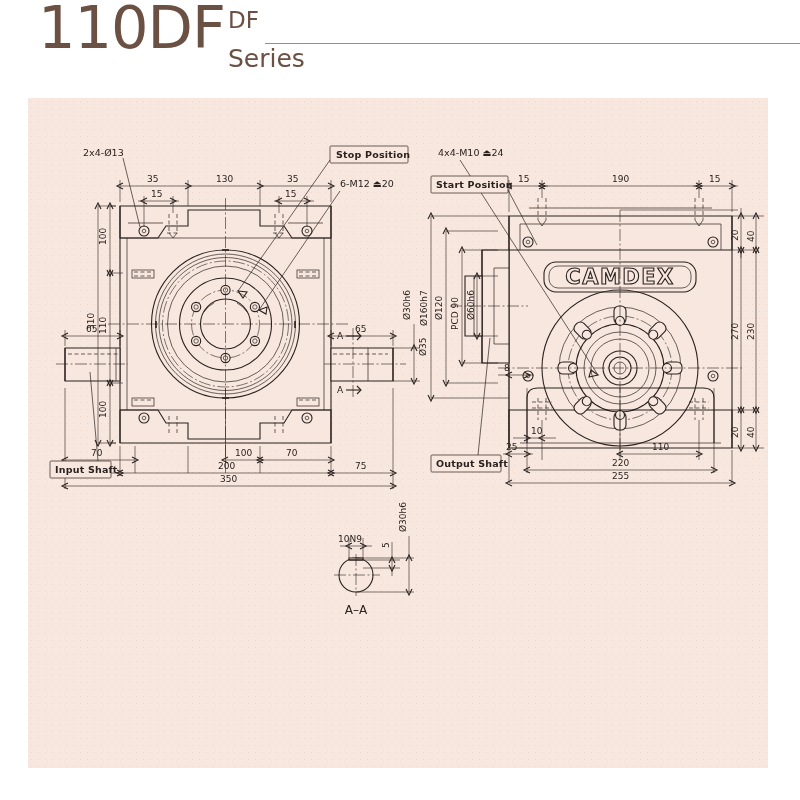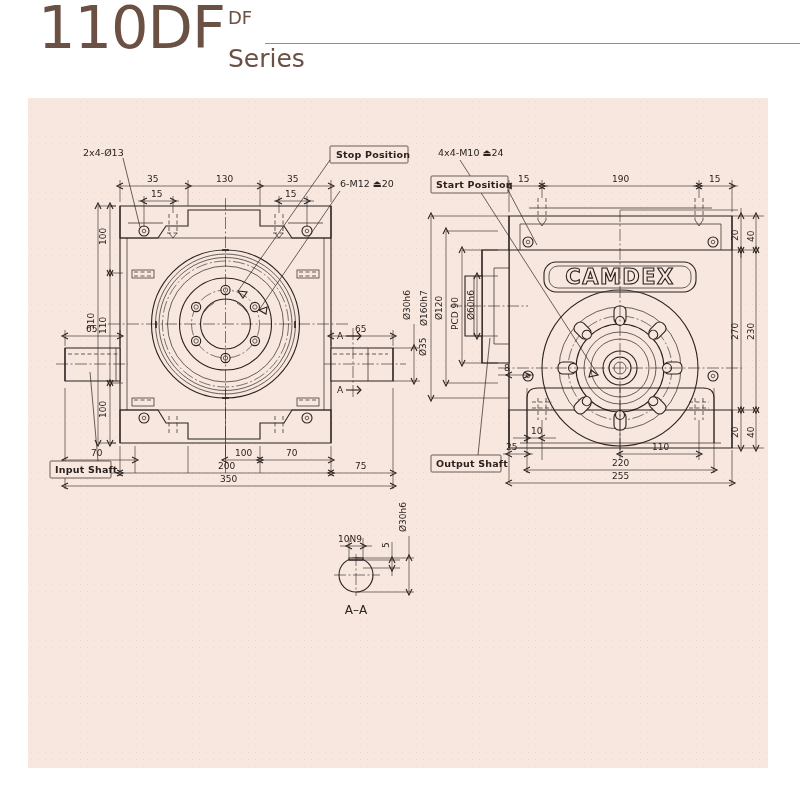--- a/index.html
+++ b/index.html
@@ -8,21 +8,21 @@
        font-family:"Liberation Sans","DejaVu Sans",sans-serif;}
 
   .page{position:relative;width:800px;height:800px;background:#fff;}
 
   
   .header{position:absolute;left:0;top:0;width:800px;height:98px;padding-left:41px;}
   .title-main{position:absolute;left:38px;top:-2px;
       font-size:59px;font-weight:400;color:#6b5044;letter-spacing:-1px;
       font-family:"DejaVu Sans",sans-serif;line-height:1;}
   .title-sup{position:absolute;left:228px;top:9px;
-      font-size:18px;color:#6b5044;line-height:1;
+      font-size:23px;color:#6b5044;line-height:1;
       font-family:"DejaVu Sans",sans-serif;}
   .title-sub{position:absolute;left:228px;top:46px;
       font-size:25px;color:#6b5044;line-height:1;
       font-family:"DejaVu Sans",sans-serif;text-align:center;}
   .title-rule{position:absolute;left:265px;top:43px;width:535px;height:1px;
       background:#a88878;}
 
   
   .panel{position:absolute;left:28px;top:98px;width:740px;height:670px;
       background:#f7e7de;

